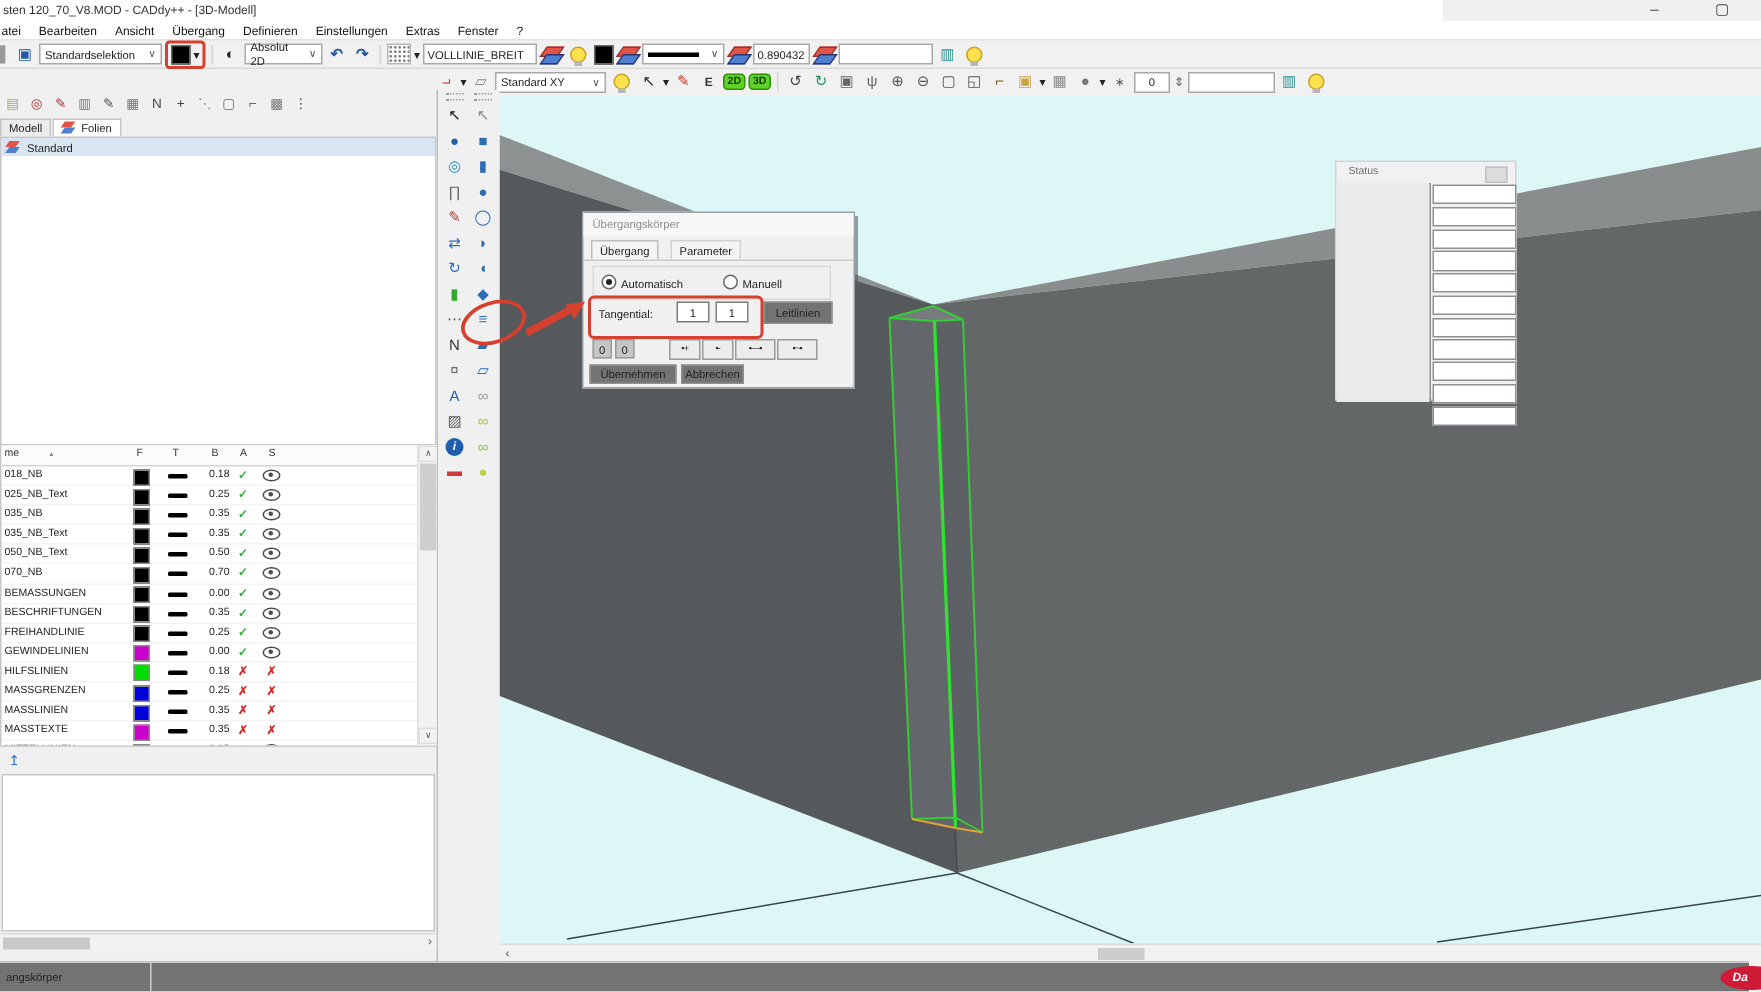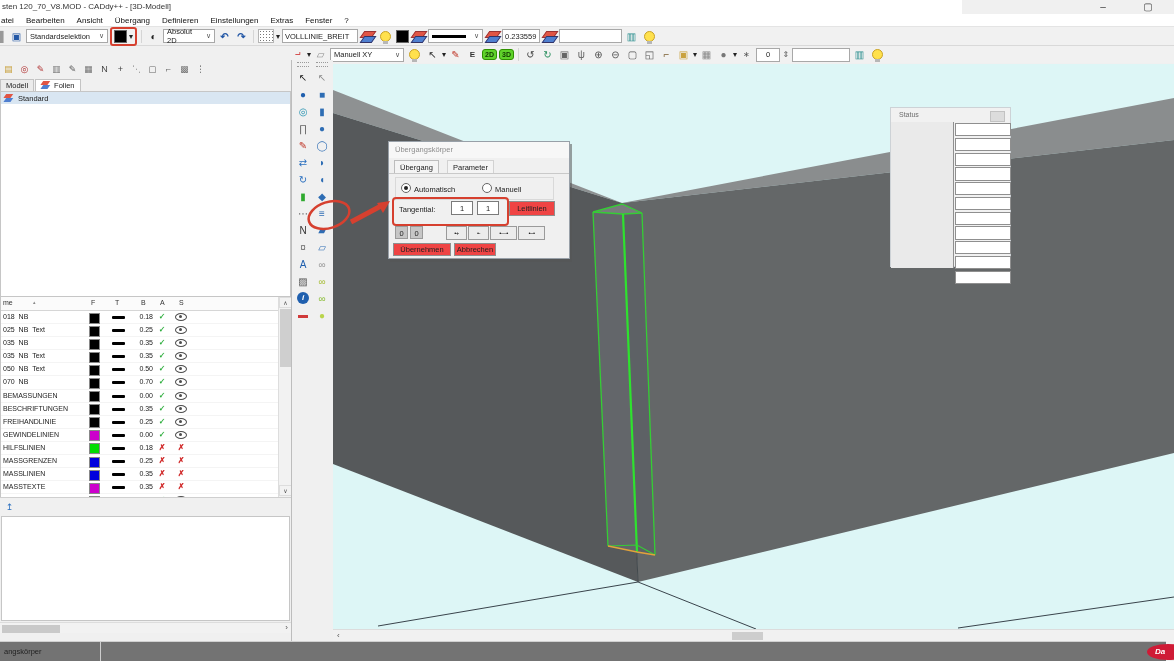--- a/index.html
+++ b/index.html
@@ -98,21 +98,21 @@
           box-shadow:2px 3px 0 rgba(85,85,85,.55);z-index:30;font-size:7.5px}
   #dlg-title{position:absolute;left:0;top:0;width:100%;height:16px;background:#f7f7f7;color:#8d8d8d;
              padding:3px 0 0 6px;box-sizing:border-box}
   .dtab{position:absolute;top:18px;height:13px;padding:2px 5px 0 5px;border:1px solid #bdbdbd;border-bottom:none;background:#f4f4f4;box-sizing:border-box}
   #dlg-tabline{position:absolute;left:0;top:31px;width:100%;height:1px;background:#c9c9c9}
   #dlg-group{position:absolute;left:6px;top:35px;width:157px;height:21px;border:1px solid #d9d9d9}
   .radio{display:inline-block;width:8px;height:8px;border:1px solid #666;border-radius:50%;background:#fff;position:relative;top:1px;margin-right:3px}
   .radio.sel::after{content:"";position:absolute;left:1.5px;top:1.5px;width:4px;height:4px;background:#222;border-radius:50%}
   #dlg-redbox{position:absolute;left:3px;top:55px;width:113px;height:25px;border:2px solid #d6402f;border-radius:4px;z-index:2}
   .dinp{position:absolute;width:22px;height:14px;background:#fff;border:1px solid #7a7a7a;text-align:center;line-height:14px;box-sizing:border-box}
-  .dbtn{position:absolute;background:#ef4444;border:1px solid #8f8f8f;text-align:center;box-sizing:border-box}
+  .dbtn{position:absolute;background:#737373;border:1px solid #8f8f8f;text-align:center;box-sizing:border-box}
   .gfield{position:absolute;width:13px;height:13px;background:#c6c6c6;border:1px solid #9a9a9a;text-align:center;line-height:13px;box-sizing:border-box}
   .pbtn{position:absolute;height:14px;background:#ececec;border:1px solid #9a9a9a;text-align:center;font-size:6px;line-height:12px;box-sizing:border-box;letter-spacing:-0.5px}
   
   #statusbar{left:0;top:641px;width:1166px;height:20px;background:#737373;border-top:1px solid #d0d0d0;box-sizing:border-box}
   .sbfield{position:absolute;top:0;height:19px;border-right:1px solid #cdcdcd;padding:5px 4px 0 4px;box-sizing:border-box;font-size:7.5px;color:#222;white-space:nowrap;overflow:hidden}
   #logo{position:absolute;left:1147px;top:2px;width:42px;height:16px;background:#cf1b36;border-radius:50%;
         color:#fff;font-weight:bold;font-style:italic;font-size:8px;padding:3px 0 0 8px;box-sizing:border-box}
   #annot{position:absolute;left:0;top:0;width:1174px;height:661px;pointer-events:none;z-index:60}
 </style>
 </head>
@@ -161,33 +161,33 @@
   <span class="inp" style="width:76px">VOLLLINIE_BREIT</span>
   <span class="layersic"></span>
   <span class="bulb"></span>
   <span class="blacksq"></span>
   <span class="layersic"></span>
   <span class="dd" style="width:55px">
     <span class="lineSw"></span>
     <span class="car">∨</span>
   </span>
   <span class="layersic"></span>
-  <span class="inp" style="width:38px">0.233559</span>
+  <span class="inp" style="width:38px">0.890432</span>
   <span class="layersic"></span>
   <span class="inp" style="width:63px"></span>
   <span class="ti" style="color:#2a8f8f">▥</span>
   <span class="bulb"></span>
 </div>
 
 <div class="abs" id="toolbar2">
   <span class="ti redcorner">⌐</span>
   <span class="car">▾</span>
   <span class="ti" style="color:#8a8a8a">▱</span>
   <span class="dd" style="width:74px">
-    <span>Manuell XY</span>
+    <span>Standard XY</span>
     <span class="car">∨</span>
   </span>
   <span class="bulb"></span>
   <span class="ti">↖</span>
   <span class="car">▾</span>
   <span class="ti" style="color:#c0392b">✎</span>
   <span class="ti sm" style="color:#333;font-weight:bold">E</span>
   <span class="pill">2D</span>
   <span class="pill">3D</span>
   <span class="sep"></span>

